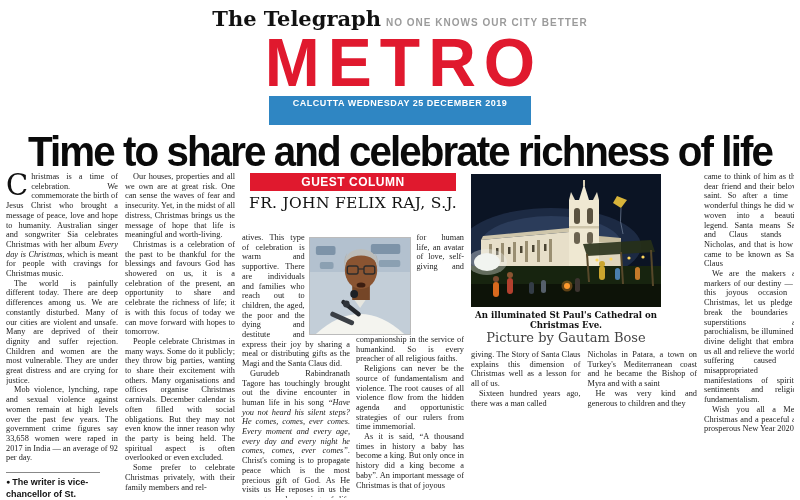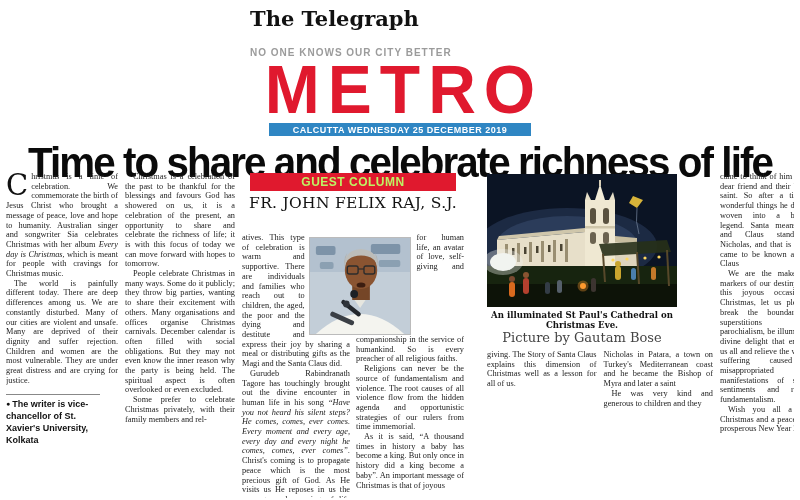--- a/index.html
+++ b/index.html
@@ -3,32 +3,32 @@
 <meta charset="utf-8">
 <style>
   html,body{margin:0;padding:0;background:#ffffff;}
   .page{
     position:relative;width:800px;height:500px;overflow:hidden;
     background:#fff;font-family:"Liberation Serif",serif;color:#1c1c1c;
     border-right:1px solid #ddd;
   }
   
   .masthead{width:300px;margin:6px auto 0;text-align:center;}
-  .mast-line{display:flex;justify-content:center;align-items:baseline;gap:16px;white-space:nowrap;flex-direction:column;}
+  .mast-line{display:flex;justify-content:center;align-items:baseline;gap:5px;white-space:nowrap;}
   .paper-name{font-family:"DejaVu Serif",serif;font-weight:bold;font-size:21px;color:#111;}
   .tagline{font-family:"Liberation Sans",sans-serif;font-weight:bold;font-size:10px;color:#9b9b9b;letter-spacing:1px;}
   .metro{
     font-family:"Liberation Sans",sans-serif;font-weight:700;font-size:66px;line-height:.92;
     color:#e0192e;letter-spacing:8px;padding-left:8px;margin-top:1px;
     transform:scaleY(1.04);
   }
   .dateline{
     width:262px;margin:3px auto 0;background:#2f86c3;color:#fff;
     font-family:"Liberation Sans",sans-serif;font-weight:bold;font-size:9px;
-    letter-spacing:.5px;padding:2px 0 1px;
+    letter-spacing:.5px;padding:2px 0 17px;
   }
   
   .headline{
     margin:6px 0 0;text-align:center;font-family:"Liberation Sans",sans-serif;
     font-weight:700;font-size:42px;letter-spacing:-2px;color:#0a0a0a;line-height:1.0;
     transform:scaleX(.96);transform-origin:center;white-space:nowrap;
   }
   
   .body-cols{
     position:absolute;left:6px;right:6px;top:172px;height:326px;
@@ -47,40 +47,40 @@
   }
   
   .writer-credit{
     margin-top:9px;width:94px;border-top:1px solid #888;padding-top:4px;
     font-family:"Liberation Sans",sans-serif;font-weight:bold;font-size:9px;line-height:1.3;color:#111;
   }
   .writer-credit .bullet{font-size:7px;vertical-align:1px;margin-right:2px;}
   
   .guest{width:222px;flex:none;}
   .banner{
-    margin:1px 8px 3px;background:#e0192e;color:#bef264;text-align:center;
+    margin:1px 8px 3px;background:#e0192e;color:#ffffff;text-align:center;
     font-family:"Liberation Sans",sans-serif;font-weight:bold;font-size:12px;
     letter-spacing:.5px;padding:2px 16px;
   }
   .byline{
     font-family:"DejaVu Serif",serif;font-size:15.5px;text-align:center;color:#111;
     letter-spacing:.3px;margin-bottom:21px;white-space:nowrap;
   }
   .guest-body{position:relative;display:flex;gap:6px;}
   .gcol{width:50%;}
   .gcol .spacer{height:102px;}
   .gcol.left .spacer{float:right;width:42%;}
   .gcol.right .spacer{float:left;width:56%;}
   .portrait{
     position:absolute;left:30%;top:4px;width:46%;height:98px;margin:0;
     border:1px solid #bbb;background:#c6cfd8;box-sizing:border-box;overflow:hidden;
   }
   .portrait svg{display:block;width:100%;height:100%;}
   
-  .midsec{width:226px;flex:none;margin-left:16px;}
+  .midsec{width:226px;flex:none;}
   .cathedral{margin:2px 0 0;width:190px;height:133px;overflow:hidden;}
   .cathedral svg{display:block;width:100%;height:100%;}
   .caption{
     width:190px;text-align:center;font-family:"DejaVu Serif",serif;font-weight:bold;
     font-size:8.6px;margin-top:3px;color:#111;
   }
   .photo-credit{
     width:190px;text-align:center;font-family:"DejaVu Serif",serif;
     font-size:13px;color:#444;margin-bottom:5px;
   }
@@ -101,26 +101,28 @@
     <div class="dateline">CALCUTTA WEDNESDAY 25 DECEMBER 2019</div>
   </header>
 
   <h1 class="headline">Time to share and celebrate richness of life</h1>
 
   <div class="body-cols">
 
     <div class="col-1">
       <p class="para"><span class="dropcap">C</span><span>hristmas is a time of celebration. We commemorate the birth of Jesus Christ who brought a message of peace, love and hope to humanity. Australian singer and songwriter Sia celebrates Christmas with her album </span><i>Every day is Christmas</i><span>, which is meant for people with cravings for Christmas music.</span></p>
       <p class="para indent">The world is painfully different today. There are deep differences among us. We are constantly disturbed. Many of our cities are violent and unsafe. Many are deprived of their dignity and suffer rejection. Children and women are the most vulnerable. They are under great distress and are crying for justice.</p>
+      <p class="para indent">Mob violence, lynching, rape and sexual violence against women remain at high levels over the past few years. The government crime figures say 33,658 women were raped in 2017 in India — an average of 92 per day.</p>
       <div class="writer-credit">
         <span class="bullet">●</span><span>The writer is vice-chancellor of St. Xavier's University, Kolkata</span>
       </div>
     </div>
 
     <div class="col-2">
+      <p class="para indent">Our houses, properties and all we own are at great risk. One can sense the waves of fear and insecurity. Yet, in the midst of all distress, Christmas brings us the message of hope that life is meaningful and worth-living.</p>
       <p class="para indent">Christmas is a celebration of the past to be thankful for the blessings and favours God has showered on us, it is a celebration of the present, an opportunity to share and celebrate the richness of life; it is with this focus of today we can move forward with hopes to tomorrow.</p>
       <p class="para indent">People celebrate Christmas in many ways. Some do it publicly; they throw big parties, wanting to share their excitement with others. Many organisations and offices organise Christmas carnivals. December calendar is often filled with social obligations. But they may not even know the inner reason why the party is being held. The spiritual aspect is often overlooked or even excluded.</p>
       <p class="para indent">Some prefer to celebrate Christmas privately, with their family members and rel-</p>
     </div>
 
     <section class="guest">
       <div class="banner">GUEST COLUMN</div>
       <div class="byline">FR. JOHN FELIX RAJ, S.J.</div>
       <div class="guest-body">
         <figure class="portrait">
@@ -229,23 +231,24 @@
           <circle cx="96" cy="112" r="3" fill="#ff9a2e"></circle>
           <circle cx="96" cy="112" r="5.5" fill="#ff9a2e" opacity="0.35"></circle>
           <rect x="104" y="104" width="5" height="14" rx="2.5" fill="#3c3430"></rect>
         </svg>
       </figure>
       <div class="caption">An illuminated St Paul's Cathedral on Christmas Eve.</div>
       <div class="photo-credit">Picture by Gautam Bose</div>
       <div class="midcols">
         <div class="mcol">
           <p class="para">giving. The Story of Santa Claus explains this dimension of Christmas well as a lesson for all of us.</p>
+          <p class="para indent">Sixteen hundred years ago, there was a man called</p>
         </div>
         <div class="mcol">
-          <p class="para">Nicholas in Patara, a town on Turkey's Mediterranean coast and he became the Bishop of Myra and later a saint</p>
+          <p class="para">Nicholas in Patara, a town on Turkey's Mediterranean coast and he became the Bishop of Myra and with a saint</p>
           <p class="para indent">He was very kind and generous to children and they</p>
         </div>
       </div>
     </section>
 
     <div class="col-7">
       <p class="para">came to think of him as their dear friend and their beloved saint. So after a time the wonderful things he did were woven into a beautiful legend. Santa means Saint and Claus stands for Nicholas, and that is how he came to be known as Santa Claus</p>
       <p class="para indent">We are the makers and markers of our destiny — on this joyous occasion of Christmas, let us pledge to break the boundaries of superstitions and parochialism, be illumined by divine delight that embraces us all and relieve the world of suffering caused by misappropriated manifestations of spiritual sentiments and religious fundamentalism.</p>
       <p class="para indent">Wish you all a Merry Christmas and a peaceful and prosperous New Year 2020.</p>
     </div>

